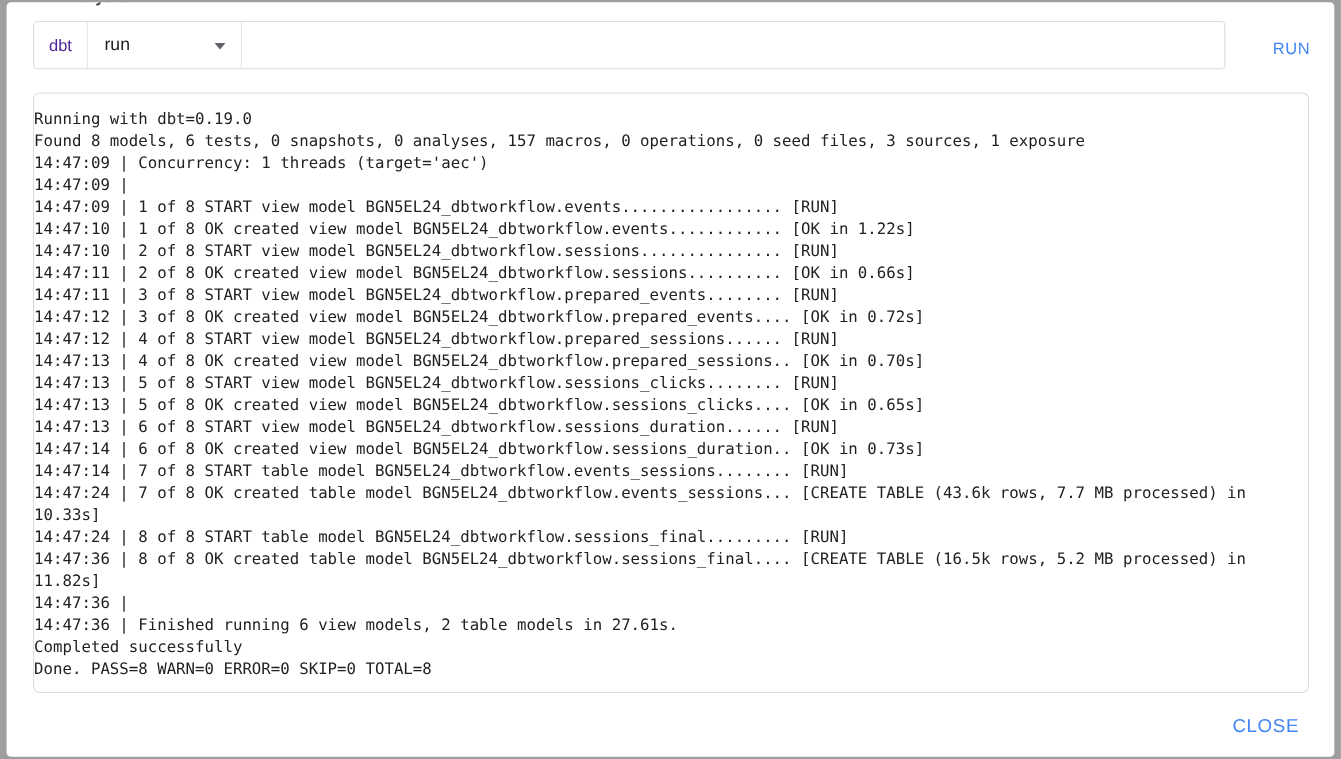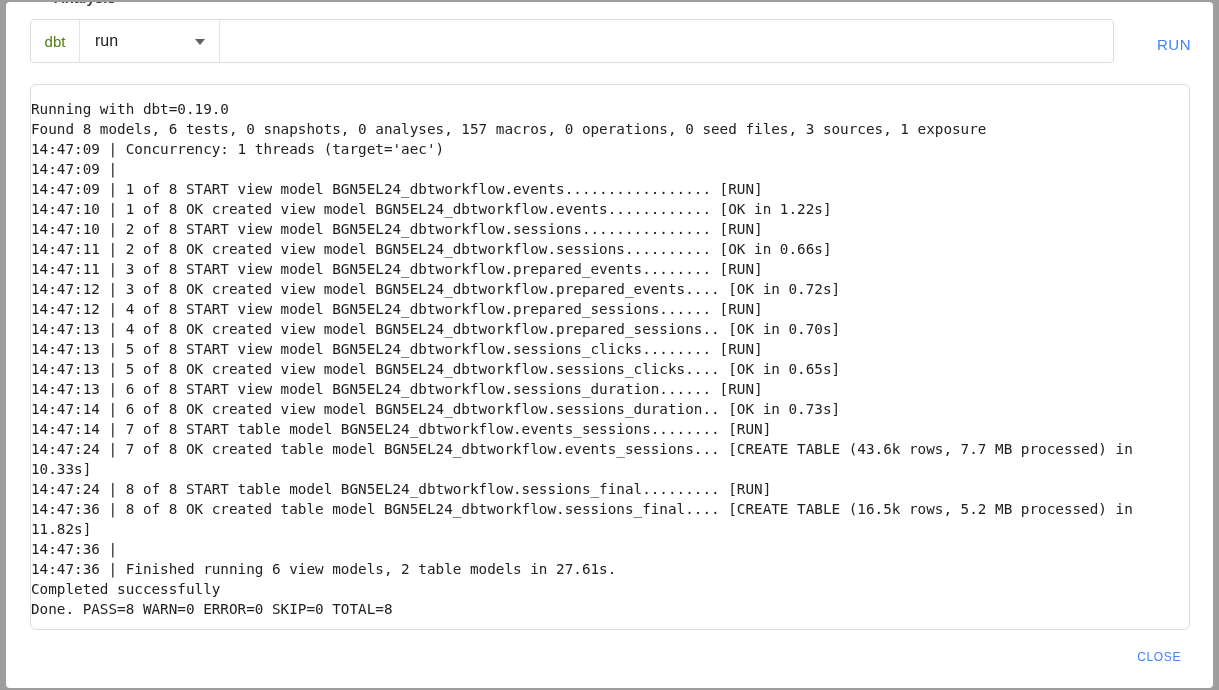--- a/index.html
+++ b/index.html
@@ -75,21 +75,21 @@
     border-radius: 4px;
     background: #fff;
     box-sizing: border-box;
   }
   .cmd-prefix {
     display: flex;
     align-items: center;
     justify-content: center;
     width: 48px;
     font-size: 15px;
-    color: #4d7c0f;
+    color: #4c1d95;
     border-right: 1px solid #e4e6e9;
     user-select: none;
   }
   .cmd-select {
     position: relative;
     display: flex;
     align-items: center;
     width: 140px;
     padding-left: 15px;
     font-size: 16px;
@@ -165,21 +165,21 @@
     position: absolute;
     left: 0;
     right: 0;
     bottom: 8px;
     height: 40px;
   }
   .close-btn {
     position: absolute;
     right: 24px;
     top: 4px;
-    font-size: 12px;
+    font-size: 17px;
     font-weight: 500;
     letter-spacing: .6px;
     color: #4285f4;
     background: transparent;
     border: 0;
     padding: 6px 8px;
     cursor: pointer;
     font-family: "Liberation Sans", sans-serif;
   }
 </style>

